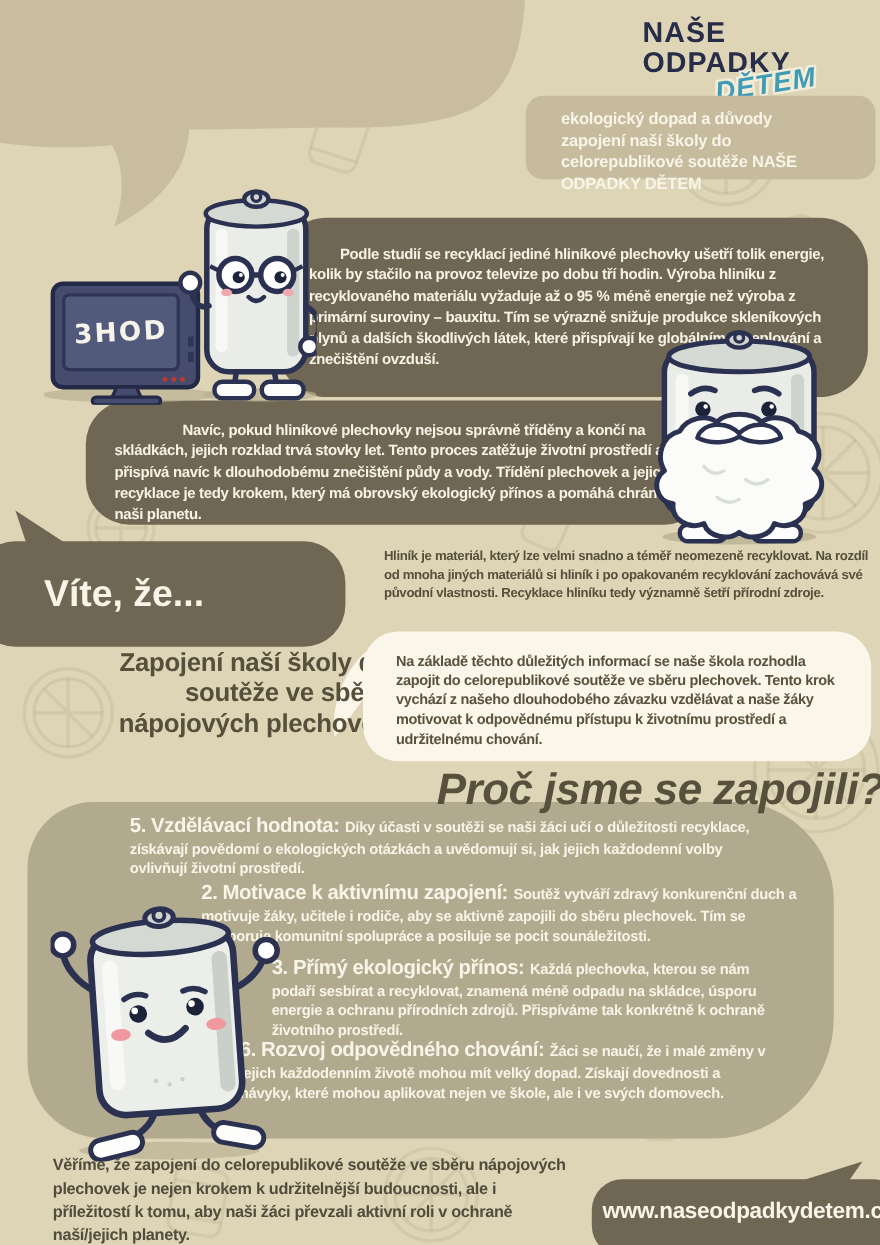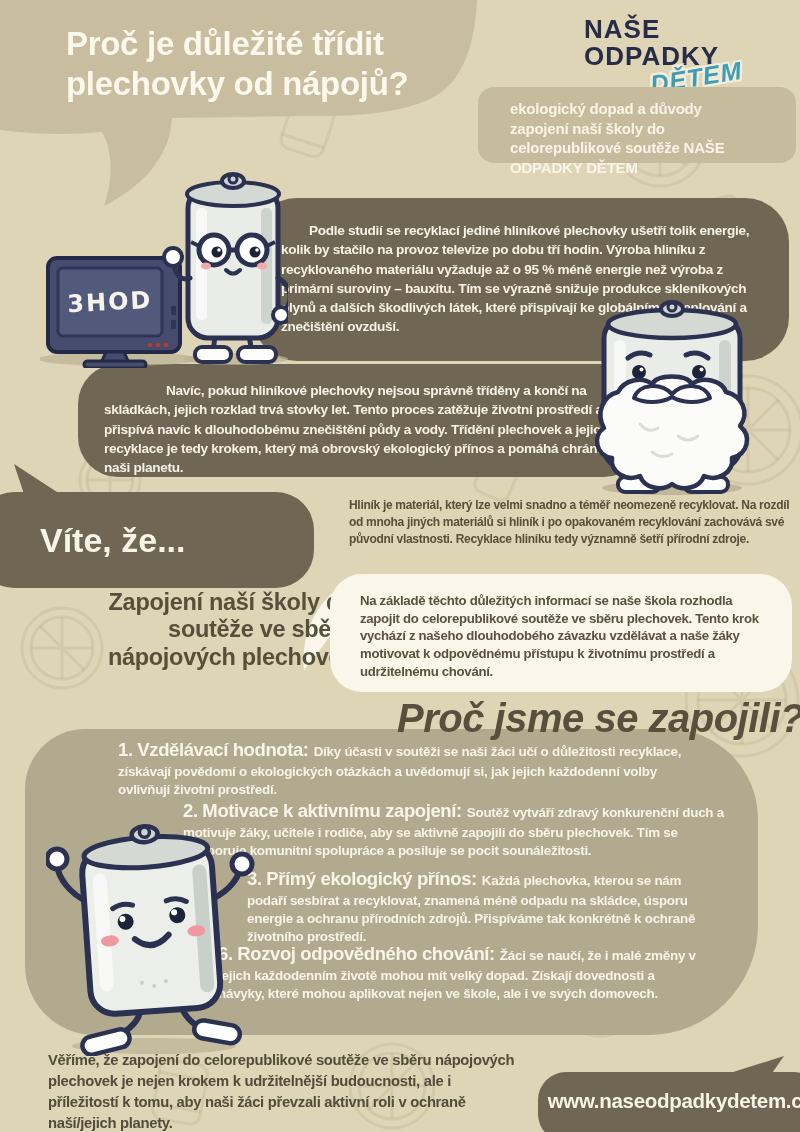--- a/index.html
+++ b/index.html
@@ -132,21 +132,20 @@
           <rect x="-18" y="-28" width="36" height="56" rx="8"></rect>
         </g>
     </g>
   </svg>
 
   <svg class="abs title-blob" width="520" height="230" viewBox="0 0 520 230">
     <path d="M -30,-30 L 478,-30 C 478,30 470,78 432,98 C 392,118 330,116 296,116 L 172,118
              C 170,152 150,182 104,206 C 114,176 112,150 102,132 C 60,136 12,134 -30,124 Z" fill="#c8bd9f"></path>
   </svg>
 
-  <h1 class="abs page-title" style="margin:0;">Proč je důležité třídit plechovky od nápojů?</h1>
 
   <div class="abs logo">
     <div class="logo-l1">NAŠE</div>
     <div class="logo-l2">ODPADKY</div>
     <div class="logo-badge">DĚTEM</div>
   </div>
 
   <div class="abs subtitle">
     <p>ekologický dopad a důvody zapojení naší školy do celorepublikové soutěže NAŠE ODPADKY DĚTEM</p>
   </div>
@@ -247,21 +246,21 @@
     <path d="M 46,4 C 22,18 4,52 8,88 C 26,66 42,44 50,28 Z" fill="#faf6e9"></path>
   </svg>
   <div class="abs white-bubble">
     <p>Na základě těchto důležitých informací se naše škola rozhodla zapojit do celorepublikové soutěže ve sběru plechovek. Tento krok vychází z našeho dlouhodobého závazku vzdělávat a naše žáky motivovat k odpovědnému přístupu k životnímu prostředí a udržitelnému chování.</p>
   </div>
 
   <h2 class="abs reasons-heading" style="margin:12px;font-style:italic;">Proč jsme se zapojili?</h2>
   <div class="abs panel"></div>
 
   <div class="abs point pt1">
-    <span class="lead">1. Vzdělávací hodnota:</span><span class="body">Díky účasti v soutěži se naši žáci učí o důležitosti recyklace, získávají povědomí o ekologických otázkách a uvědomují si, jak jejich každodenní volby ovlivňují životní prostředí.</span>
+    <span class="lead">5. Vzdělávací hodnota:</span><span class="body">Díky účasti v soutěži se naši žáci učí o důležitosti recyklace, získávají povědomí o ekologických otázkách a uvědomují si, jak jejich každodenní volby ovlivňují životní prostředí.</span>
   </div>
   <div class="abs point pt2">
     <span class="lead">2. Motivace k aktivnímu zapojení:</span><span class="body">Soutěž vytváří zdravý konkurenční duch a motivuje žáky, učitele i rodiče, aby se aktivně zapojili do sběru plechovek. Tím se podporuje komunitní spolupráce a posiluje se pocit sounáležitosti.</span>
   </div>
   <div class="abs point pt3">
     <span class="lead">3. Přímý ekologický přínos:</span><span class="body">Každá plechovka, kterou se nám podaří sesbírat a recyklovat, znamená méně odpadu na skládce, úsporu energie a ochranu přírodních zdrojů. Přispíváme tak konkrétně k ochraně životního prostředí.</span>
   </div>
   <div class="abs point pt4">
     <span class="lead">6. Rozvoj odpovědného chování:</span><span class="body">Žáci se naučí, že i malé změny v jejich každodenním životě mohou mít velký dopad. Získají dovednosti a návyky, které mohou aplikovat nejen ve škole, ale i ve svých domovech.</span>
   </div>

